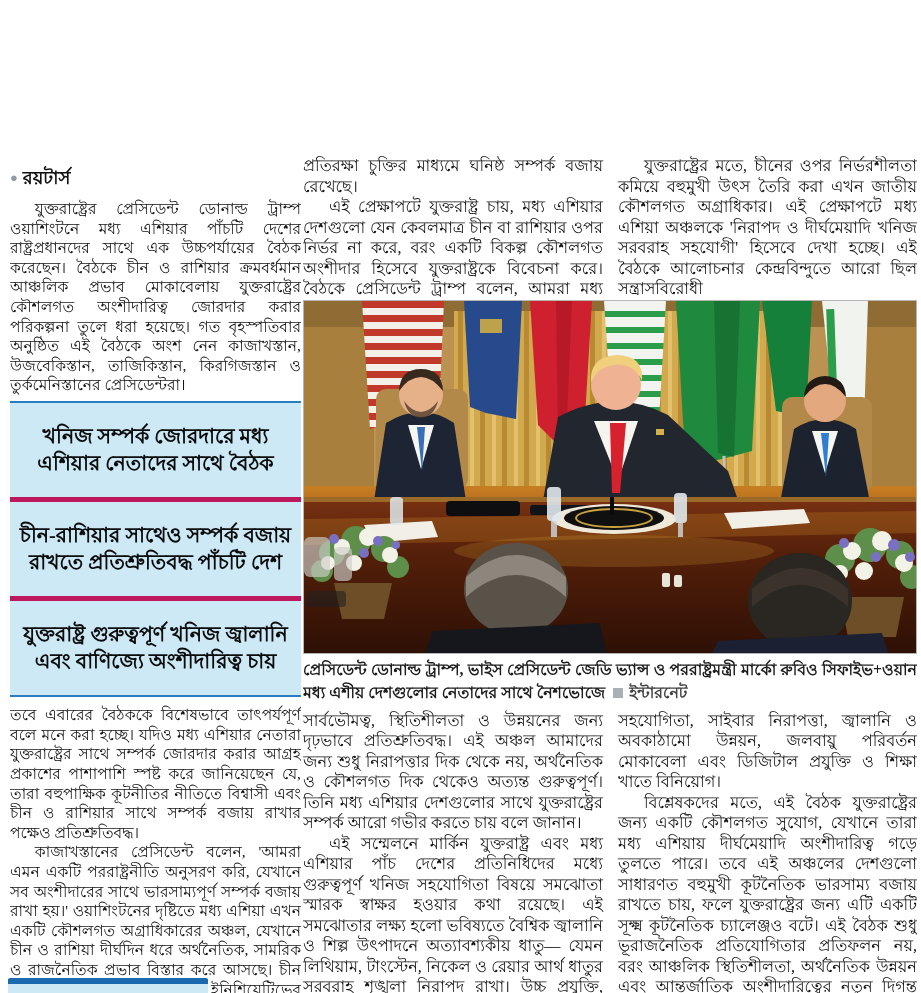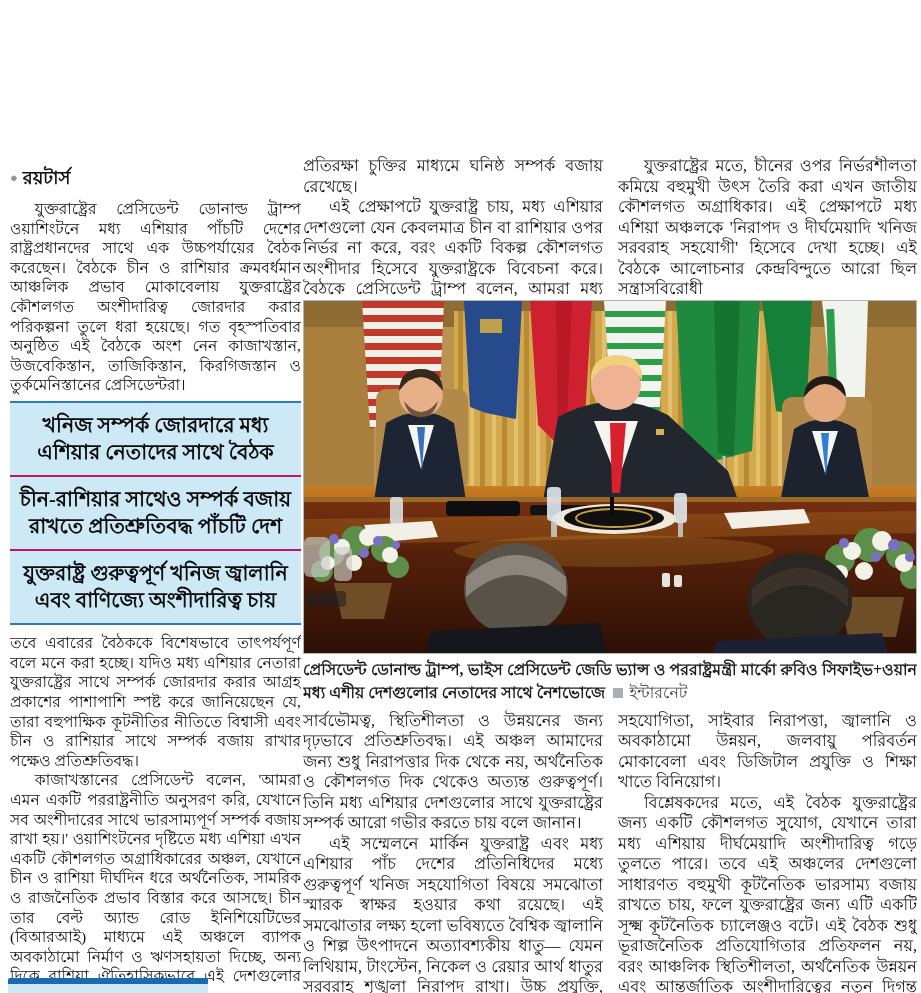--- a/index.html
+++ b/index.html
@@ -19,34 +19,34 @@
   
   .byline{font-weight:700;font-size:18px;margin:0 0 4px 0;color:#111;}
   .byline .dot{color:#8d9aa4;font-size:13px;vertical-align:2px;margin-right:5px;}
   p.body{margin:0;text-align:justify;}
   .col1 p.body{font-size:15.5px;line-height:19.6px;}
   .right-region p.body{font-size:16.2px;line-height:20.5px;}
   p.indent{text-indent:1.6em;}
   
   .hbox{background:#cde9f6;border-top:2px solid #2a7cc0;border-bottom:2px solid #2a7cc0;
         margin:6px 0 8px 0;}
-  .hbox .hsec{padding:9px 6px;text-align:center;font-weight:700;font-size:20.5px;
+  .hbox .hsec{padding:20px 6px;text-align:center;font-weight:700;font-size:20.5px;
               line-height:1.32;color:#0c0c0c;}
-  .hbox .hsec + .hsec{border-top:2px solid #be185d;}
+  .hbox .hsec + .hsec{border-top:5px solid #be185d;}
   
   .partial-box{position:absolute;left:8px;bottom:0;width:200px;height:9px;
                background:#cde9f6;border-top:6px solid #1b69ae;border-radius:2px 2px 0 0;}
   
   .photo-frame{width:612px;border:1px solid #b5b5b5;background:#fff;}
   .photo-frame svg{display:block;}
   .caption{margin:5px 0 6px 0;font-size:15.8px;line-height:1.45;font-weight:700;
            color:#1c1c1c;text-align:justify;}
   .caption .sq{display:inline-block;width:10px;height:10px;background:#a9b0b6;
                margin:0 6px 0 8px;}
-  .caption .credit{font-weight:400;color:#444;}
+  .caption .credit{font-weight:700;color:#444;}
 </style>
 </head>
 <body>
 
 <div id="page">
 
 
   <div class="col1">
     <p class="byline"><span class="dot">●</span><span>রয়টার্স</span></p>
     <p class="body indent">যুক্তরাষ্ট্রের প্রেসিডেন্ট ডোনাল্ড ট্রাম্প ওয়াশিংটনে মধ্য এশিয়ার পাঁচটি দেশের রাষ্ট্রপ্রধানদের সাথে এক উচ্চপর্যায়ের বৈঠক করেছেন। বৈঠকে চীন ও রাশিয়ার ক্রমবর্ধমান আঞ্চলিক প্রভাব মোকাবেলায় যুক্তরাষ্ট্রের কৌশলগত অংশীদারিত্ব জোরদার করার পরিকল্পনা তুলে ধরা হয়েছে। গত বৃহস্পতিবার অনুষ্ঠিত এই বৈঠকে অংশ নেন কাজাখস্তান, উজবেকিস্তান, তাজিকিস্তান, কিরগিজস্তান ও তুর্কমেনিস্তানের প্রেসিডেন্টরা।</p>

